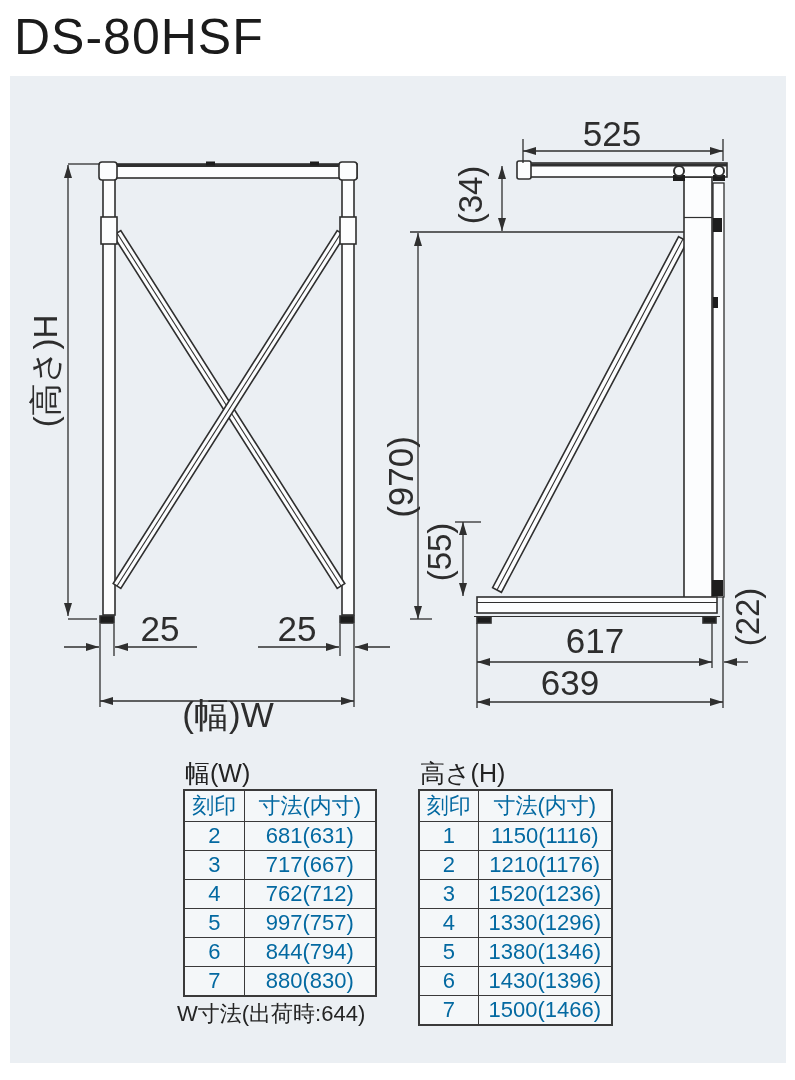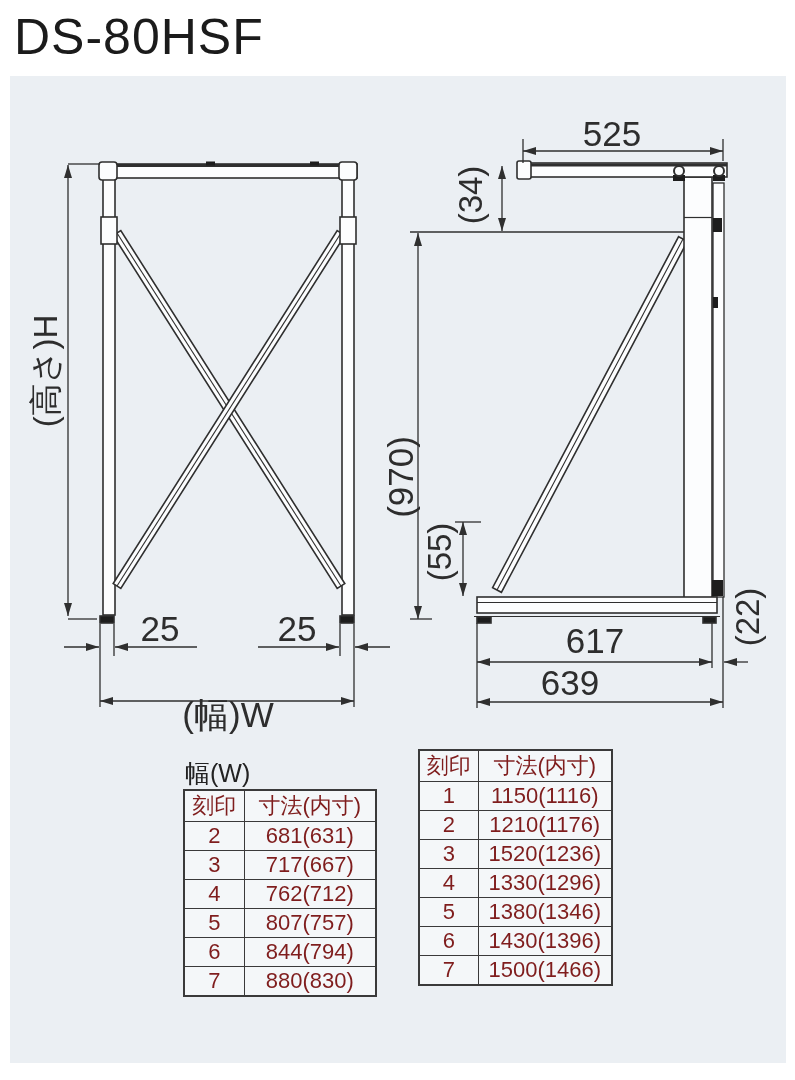--- a/index.html
+++ b/index.html
@@ -9,21 +9,21 @@
   .txt{position:absolute;transform:translate(-50%,-50%);white-space:nowrap;color:#2d2d2d;line-height:1;}
   .rot{transform:translate(-50%,-50%) rotate(-90deg);}
   .dim{font-size:35px;}
   .dim-s{font-size:33px;}
   #model-title{position:absolute;left:14px;top:8px;font-size:50px;letter-spacing:1px;color:#1b1b1b;}
   #unit-label{position:absolute;left:318px;top:22px;font-size:29px;color:#1b1b1b;}
   .tbl-wrap{position:absolute;}
   .tbl-title{font-size:25px;color:#222;margin:12px 0 3px 2px;line-height:1;}
   table.spec{border-collapse:collapse;table-layout:fixed;background:rgba(252,253,254,0.55);}
   table.spec th,table.spec td{border:1.8px solid #3a3a3a;text-align:center;vertical-align:middle;
-      font-size:22px;font-weight:normal;padding:0;height:28px;color:#7f1d1d;}
+      font-size:22px;font-weight:normal;padding:0;height:28px;color:#0369a1;}
   table.spec{border:2.5px solid #3a3a3a;}
   #width-table table{width:194px;} #width-table col.c1{width:60px;}
   #height-table table{width:195px;} #height-table col.c1{width:59px;}
   .tbl-note{font-size:22px;color:#242424;margin:6px 0 0 -6px;line-height:1;}
 </style>
 </head>
 <body>
 
 <div id="stage">
 
@@ -168,35 +168,37 @@
           <tr>
             <td>3</td>
             <td>717(667)</td>
           </tr>
           <tr>
             <td>4</td>
             <td>762(712)</td>
           </tr>
           <tr>
             <td>5</td>
-            <td>807(757)</td>
+            <td>997(757)</td>
           </tr>
           <tr>
             <td>6</td>
             <td>844(794)</td>
           </tr>
           <tr>
             <td>7</td>
             <td>880(830)</td>
           </tr>
         </tbody>
     </table>
+    <div class="tbl-note">W寸法(出荷時:644)</div>
   </div>
 
   <div id="height-table" class="tbl-wrap" style="left:418px;top:749px;">
+    <div class="tbl-title">高さ(H)</div>
     <table class="spec">
       <colgroup>
           <col class="c1">
           <col>
         </colgroup>
       <thead>
           <tr>
         <th>刻印</th>
         <th>寸法(内寸)</th>
       </tr>

